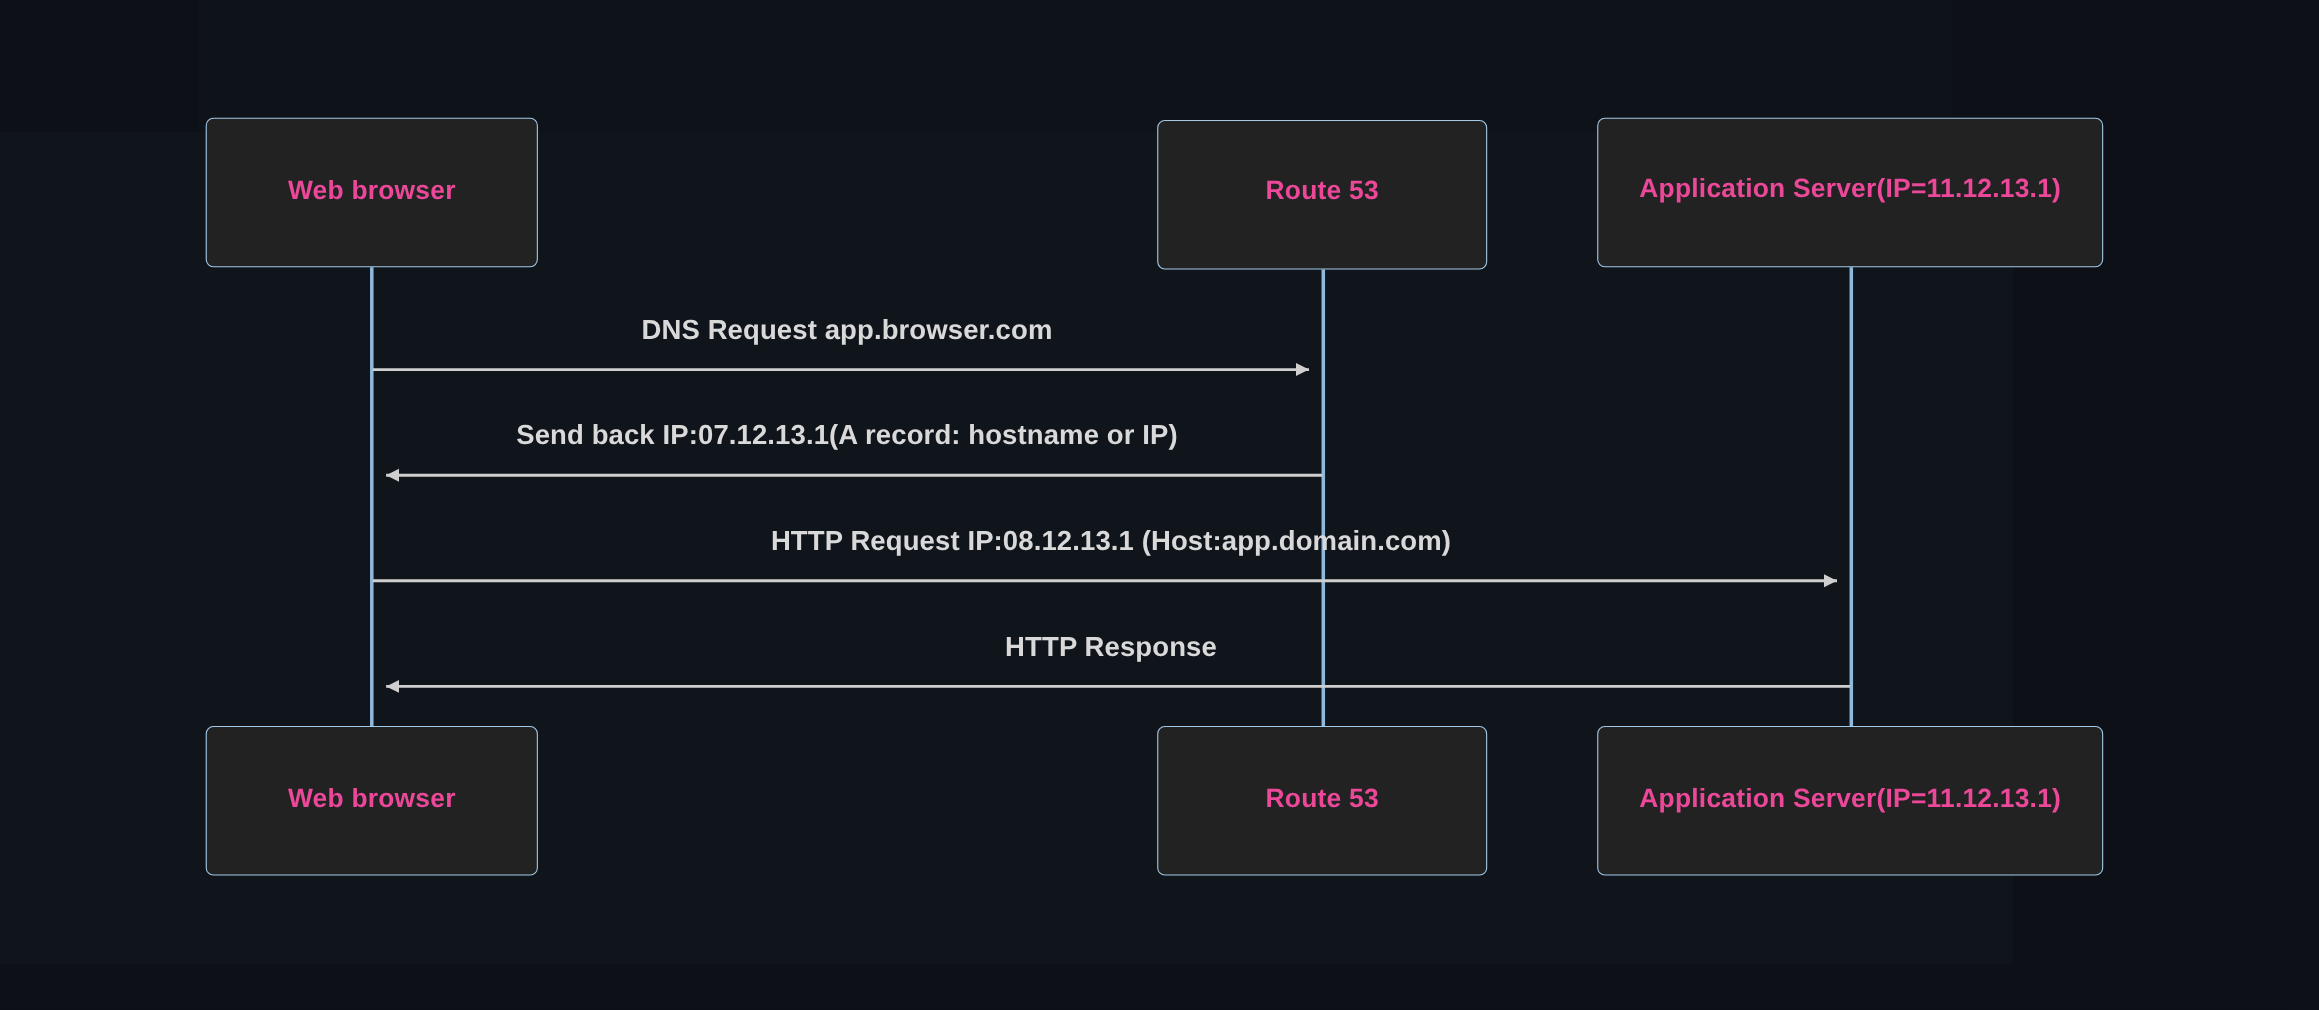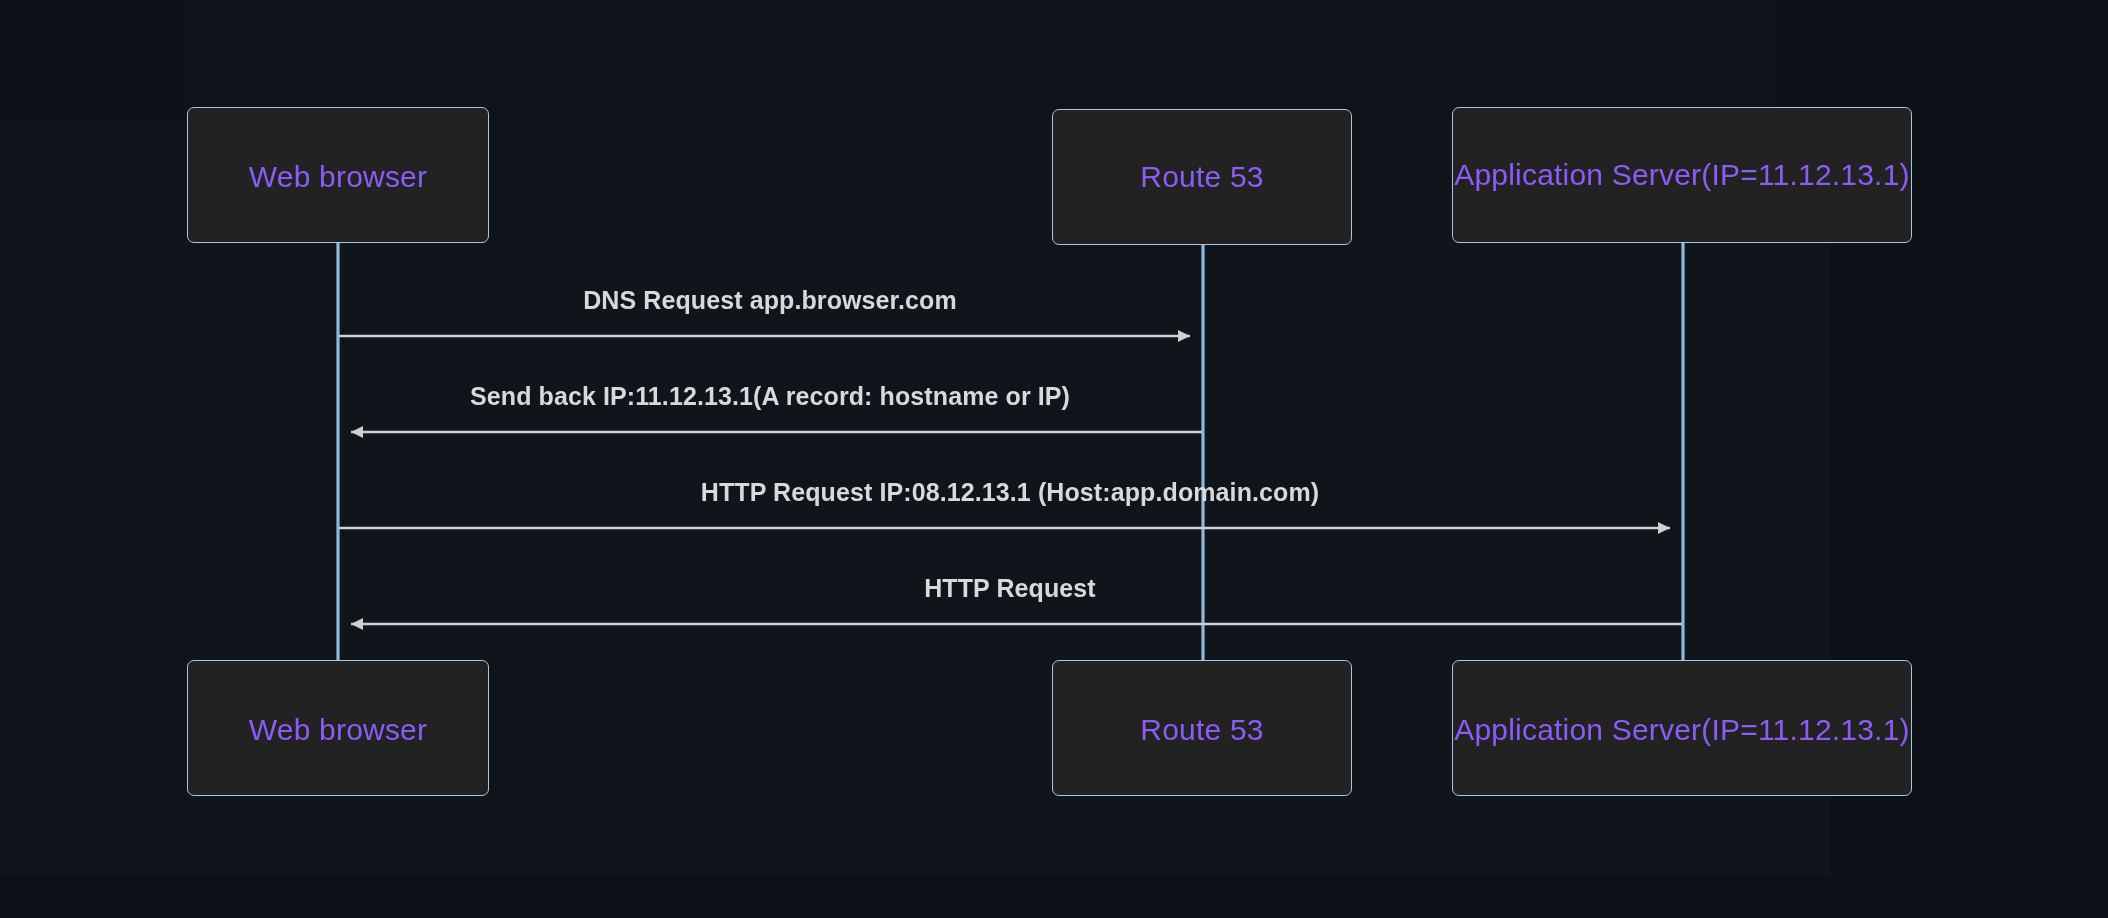--- a/index.html
+++ b/index.html
@@ -54,23 +54,23 @@
     position: absolute;
     box-sizing: border-box;
     background: #222222;
     border: 1.6px solid #a3c9e8;
     border-radius: 7px;
     display: flex;
     align-items: flex-start;
     justify-content: center;
   }
   .actor-label {
-    color: #8b5cf6;
-    font-size: 30px;
-    font-weight: 400;
+    color: #ec4899;
+    font-size: 24px;
+    font-weight: 700;
     letter-spacing: 0.2px;
     white-space: nowrap;
     line-height: 1;
   }
 
   
   #actor-top-0 { left: 187px; top: 107px; width: 302px; height: 136px; }
   #actor-top-0 .actor-label { padding-top: 54px; }
   #actor-top-1 { left: 1052px; top: 109px; width: 300px; height: 136px; }
   #actor-top-1 .actor-label { padding-top: 52px; }
@@ -142,17 +142,17 @@
     <span class="actor-label">Web browser</span>
   </div>
   <div class="actor-box" id="actor-bot-1">
     <span class="actor-label">Route 53</span>
   </div>
   <div class="actor-box" id="actor-bot-2">
     <span class="actor-label">Application Server(IP=11.12.13.1)</span>
   </div>
 
   <div class="msg-label" style="left:770px; top:288px;">DNS Request app.browser.com</div>
-  <div class="msg-label" style="left:770px; top:384px;">Send back IP:11.12.13.1(A record: hostname or IP)</div>
+  <div class="msg-label" style="left:770px; top:384px;">Send back IP:07.12.13.1(A record: hostname or IP)</div>
   <div class="msg-label" style="left:1010px; top:480px;">HTTP Request IP:08.12.13.1 (Host:app.domain.com)</div>
-  <div class="msg-label" style="left:1010px; top:576px;">HTTP Request</div>
+  <div class="msg-label" style="left:1010px; top:576px;">HTTP Response</div>
 
 </div>
 
 </body></html>

